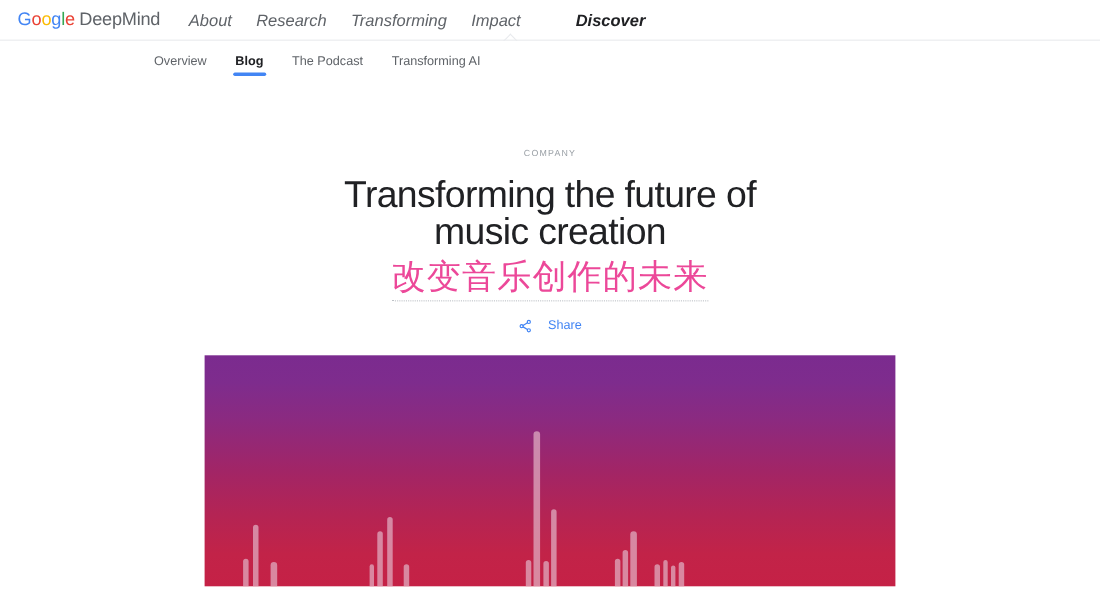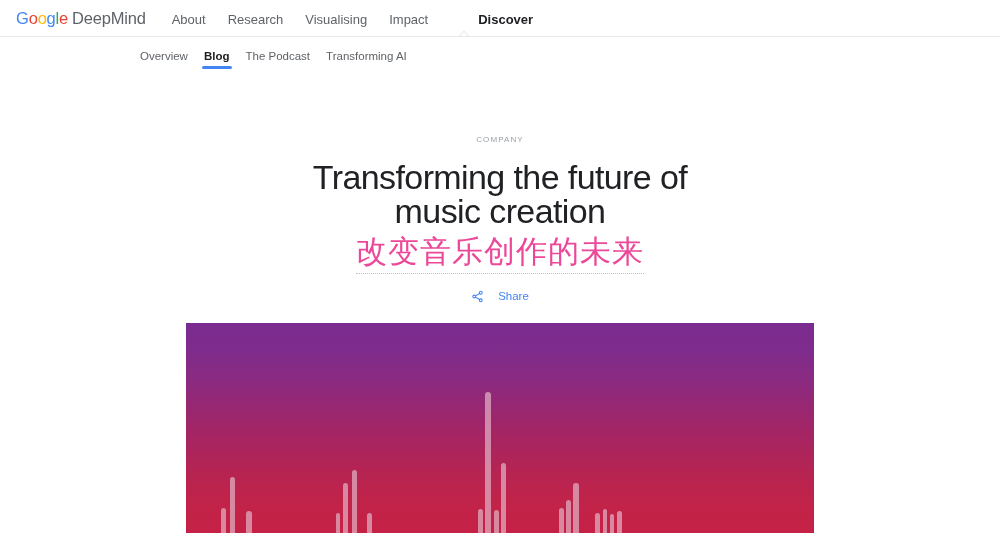--- a/index.html
+++ b/index.html
@@ -41,23 +41,24 @@
   .brand .g-logo span { display: inline; }
   .brand .dm {
     color: #5f6368;
     font-weight: 400;
     margin-left: 4px;
   }
   .mainnav {
     display: flex;
     align-items: center;
     gap: 22px;
-    font-size: 13px;
+    font-size: 15px;
     color: #3c4043;
     padding-top: 1px;
+    font-style: italic;
   }
   .mainnav .navitem {
     color: #5f6368;
     cursor: pointer;
     white-space: nowrap;
   }
   .mainnav .navitem.active {
     color: #202124;
     font-weight: 700;
     padding-left: 28px;
@@ -78,21 +79,21 @@
     border-left: 1px solid #e8eaed;
     border-top: 1px solid #e8eaed;
     transform: rotate(45deg);
   }
 
   
   .subnav {
     height: 38px;
     display: flex;
     align-items: center;
-    gap: 16px;
+    gap: 26px;
     padding-left: 140px;
     font-size: 11.5px;
     background: #fff;
   }
   .subnav .subitem {
     position: relative;
     color: #5f6368;
     cursor: pointer;
     height: 38px;
     display: flex;
@@ -207,21 +208,21 @@
 <body>
 
 <div class="topbar">
   <div class="brand">
     <span class="g-logo"><span style="color: rgb(66, 133, 244);">G</span><span style="color: rgb(234, 67, 53);">o</span><span style="color: rgb(251, 188, 5);">o</span><span style="color: rgb(66, 133, 244);">g</span><span style="color: rgb(52, 168, 83);">l</span><span style="color: rgb(234, 67, 53);">e</span></span>
       <span class="dm">DeepMind</span>
   </div>
   <nav class="mainnav">
     <span class="navitem">About</span>
     <span class="navitem">Research</span>
-    <span class="navitem">Visualising</span>
+    <span class="navitem">Transforming</span>
     <span class="navitem">Impact</span>
     <span class="navitem active">Discover</span>
   </nav>
   <div class="notch" id="discover-notch" style="left: 456.891px;"></div>
 </div>
 
 <div class="subnav">
   <span class="subitem">Overview</span>
   <span class="subitem active">Blog</span>
   <span class="subitem">The Podcast</span>

